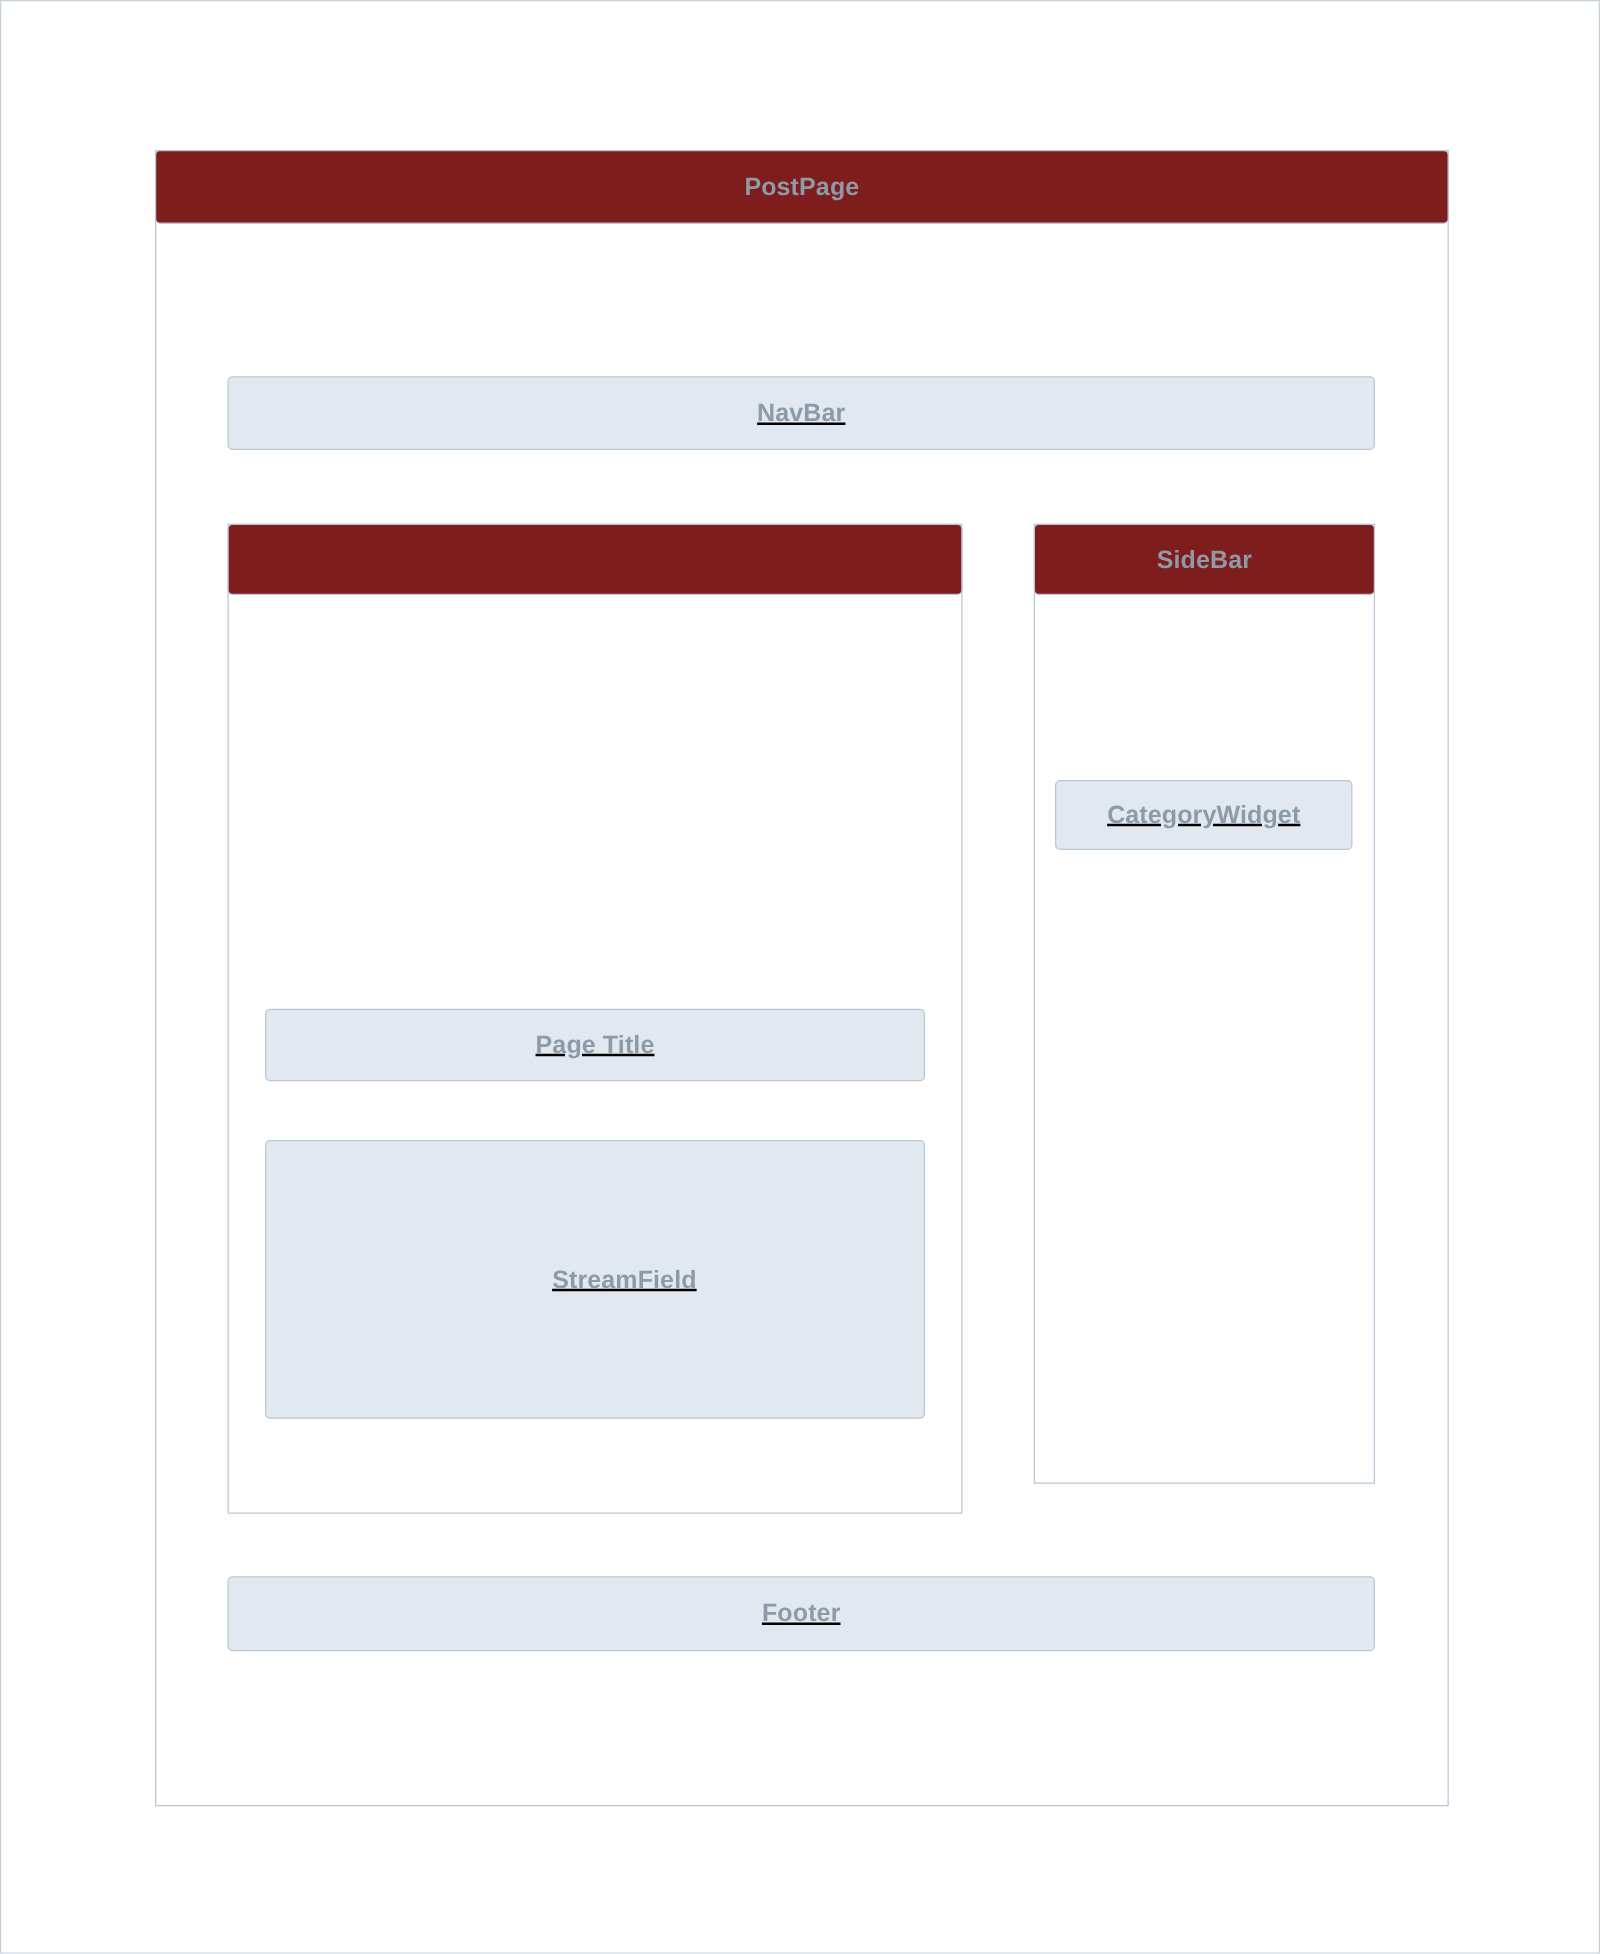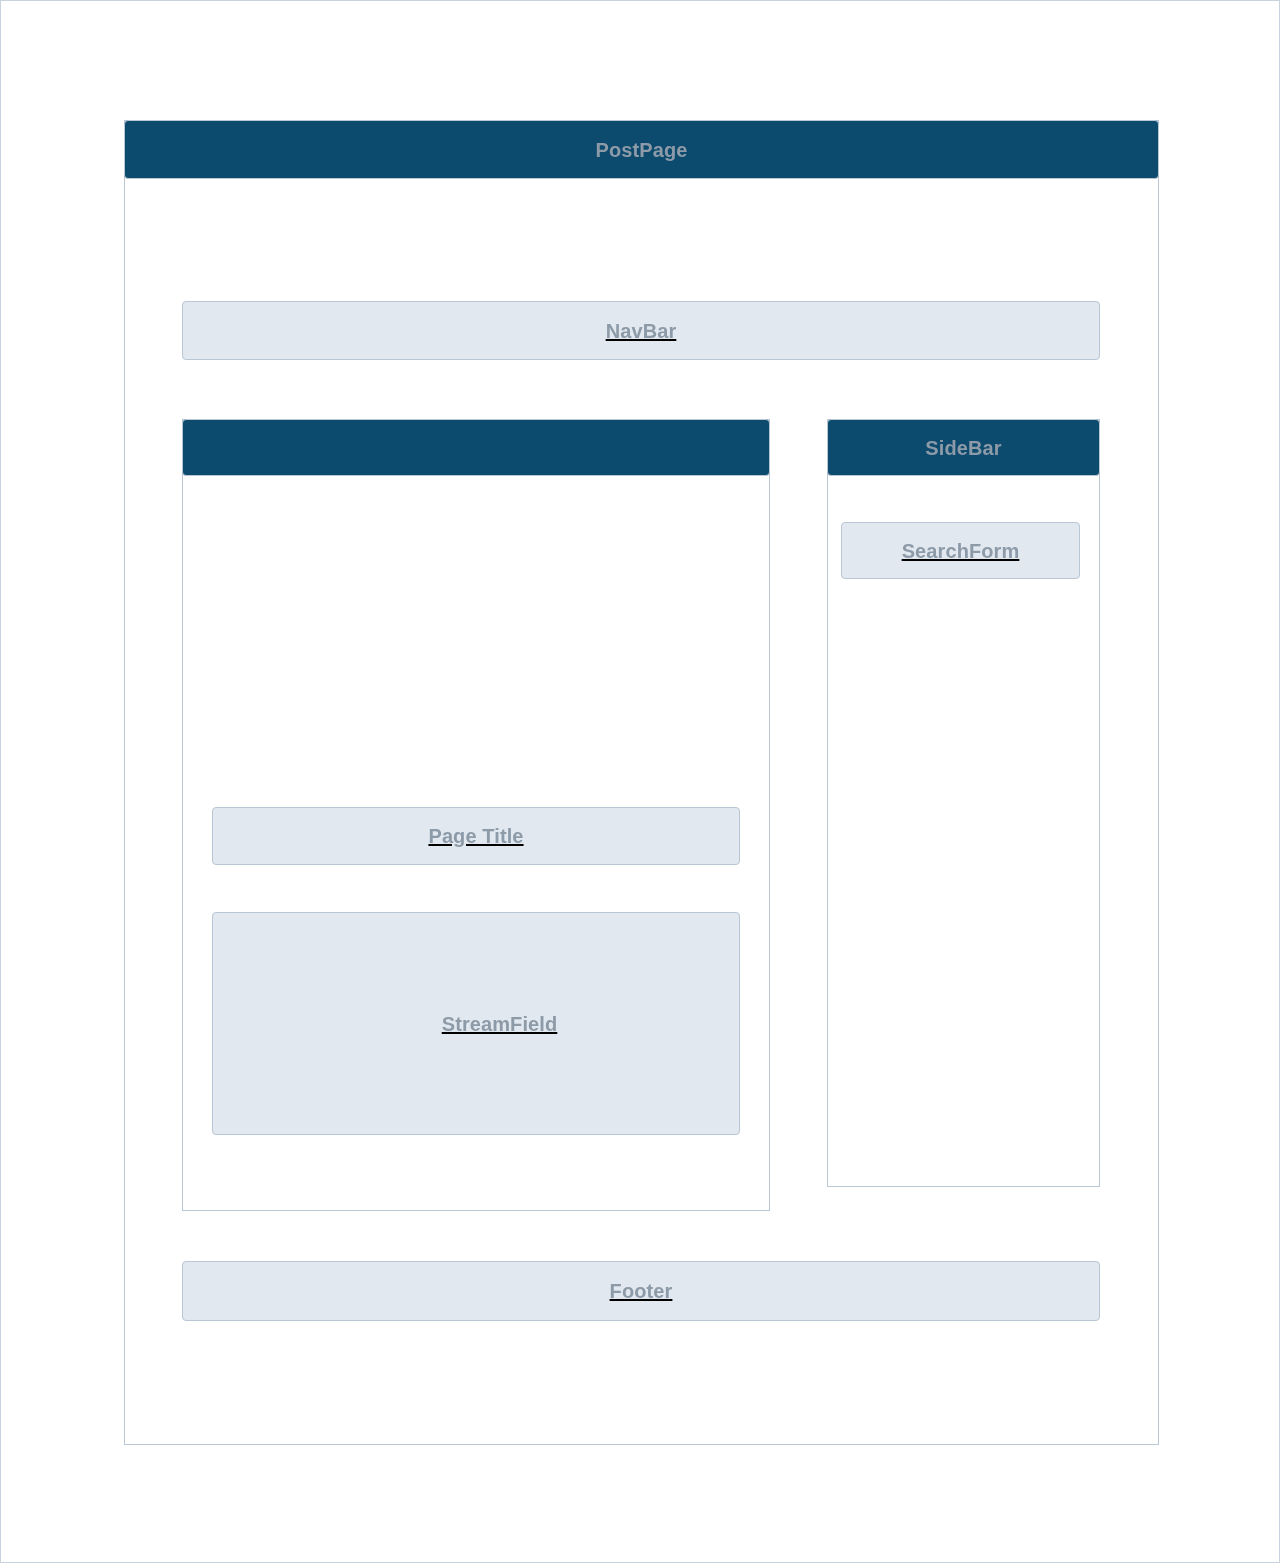--- a/index.html
+++ b/index.html
@@ -25,21 +25,21 @@
   .wf-container {
     position: absolute;
     background: #ffffff;
     border: 1px solid #b9c7d4;
     box-sizing: border-box;
   }
   .wf-container > .wf-titlebar {
     position: absolute;
     left: -1px;
     top: -1px;
-    background: #0c4a6e;
+    background: #7f1d1d;
     border: 1px solid #b9c7d4;
     border-radius: 4px;
     box-sizing: border-box;
     display: flex;
     align-items: center;
     justify-content: center;
     text-align: center;
   }
 
   
@@ -157,23 +157,23 @@
   <div id="streamfield-box" class="wf-box">
     <span class="wf-label lg">StreamField</span>
   </div>
 
   <div id="sidebar-container" class="wf-container">
     <div id="sidebar-titlebar" class="wf-titlebar">
       <span class="wf-label lg">SideBar</span>
     </div>
   </div>
 
-  <div id="searchform-box" class="wf-box">
-    <span class="wf-label lg">SearchForm</span>
+
+  <div id="categorywidget-box" class="wf-box">
+    <span class="wf-label lg">CategoryWidget</span>
   </div>
-
 
 
   <div id="footer-box" class="wf-box">
     <span class="wf-label lg">Footer</span>
   </div>
 
 </div>
 
 </body></html>

